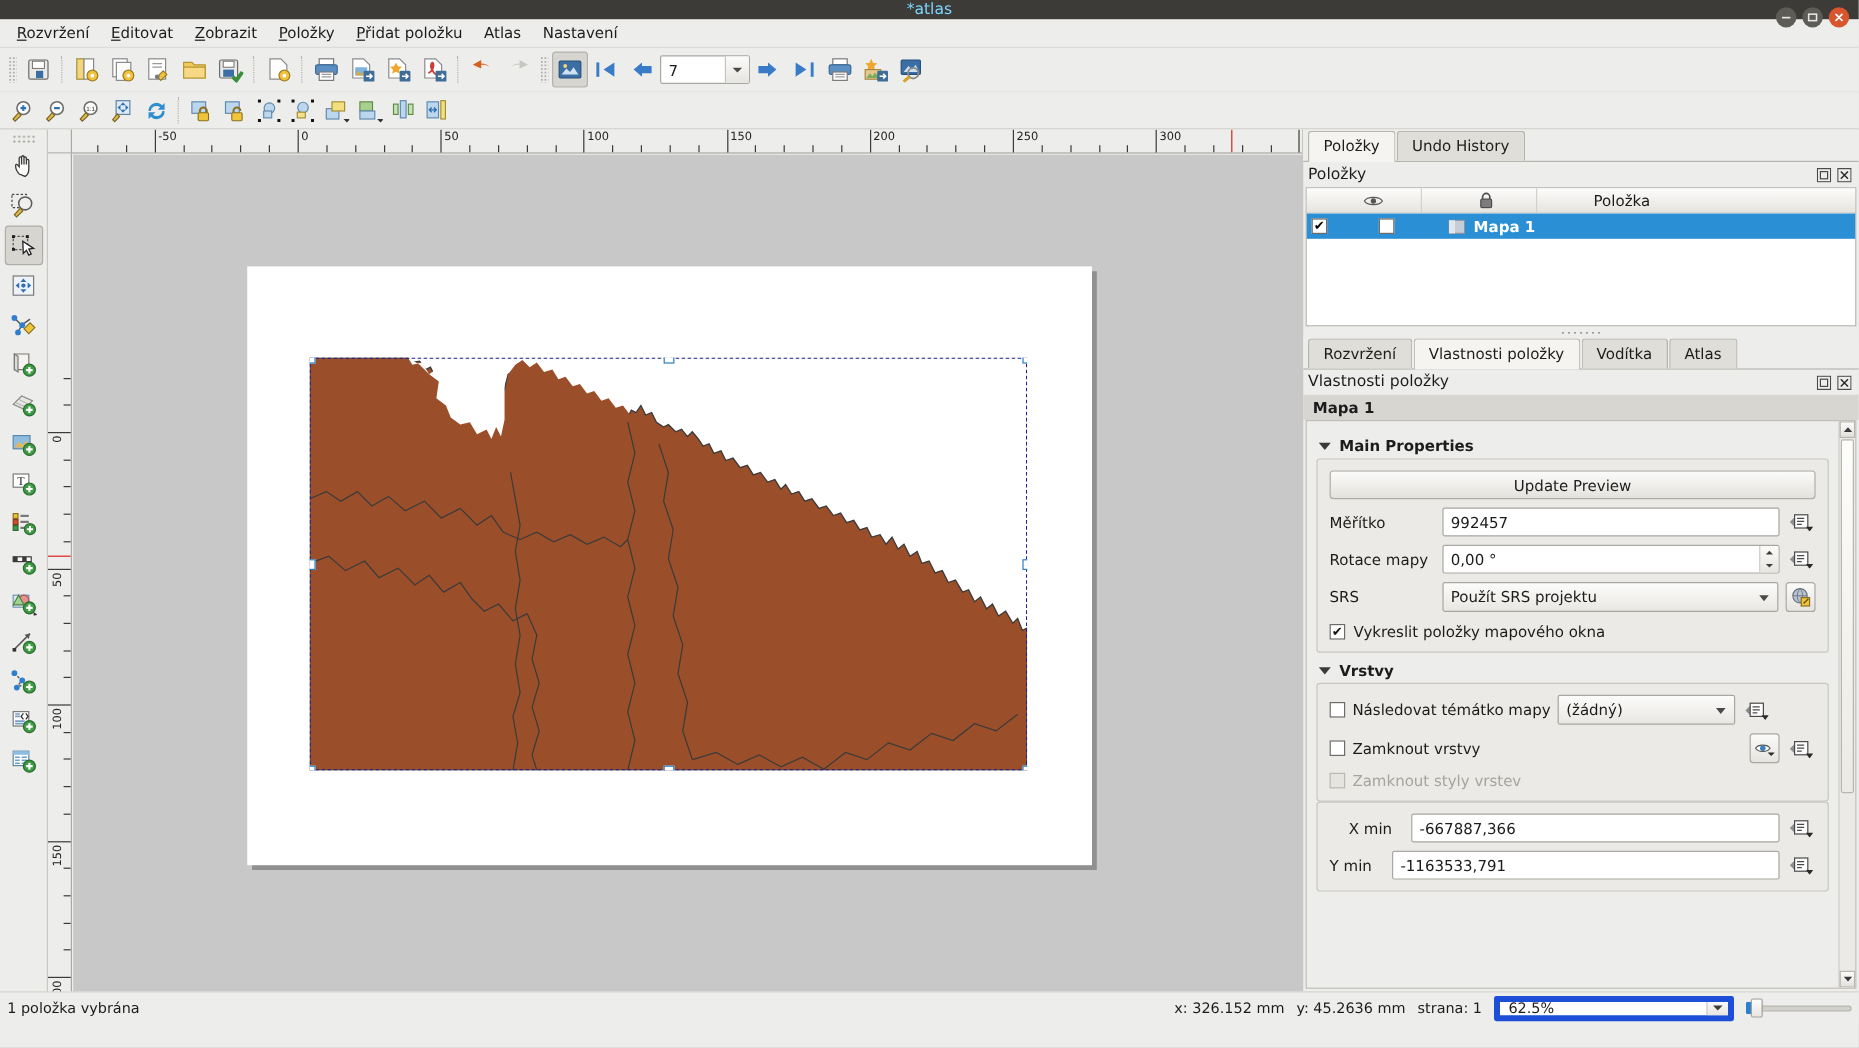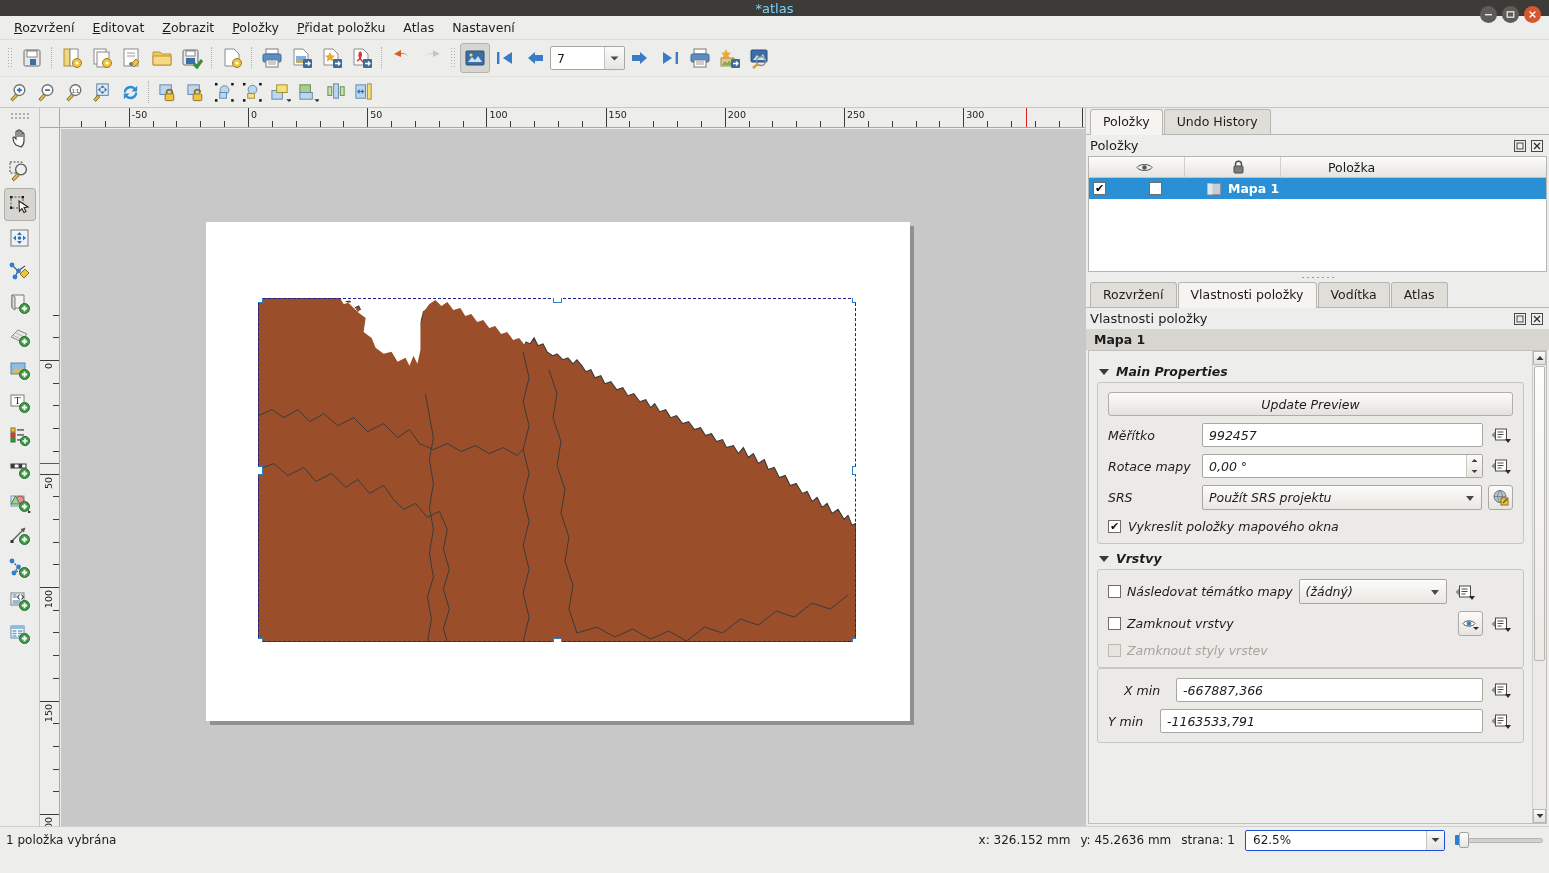--- a/index.html
+++ b/index.html
@@ -86,21 +86,21 @@
   .trow .cell { display:flex; align-items:center; }
   .cbx { width:13px; height:13px; background:#fff; border:1px solid #6e6c68; display:flex;
          align-items:center; justify-content:center; }
   .cbx.on::after { content:"✔"; font-size:11px; color:#000; line-height:1; }
   .splitdots { height:9px; display:flex; align-items:center; justify-content:center; }
   .splitdots i { display:block; width:36px; height:3px;
      background-image:radial-gradient(#9d9b96 1px, transparent 1px); background-size:5px 5px;}
   
   #propScroll { flex:1; overflow:hidden; position:relative; background:#ededeb;
                 border:1px solid #c1bfba; margin:0 2px 2px 2px; }
-  #propInner { position:absolute; left:0; top:0; right:14px; padding:6px 8px 0 8px;font-style:italic;}
+  #propInner { position:absolute; left:0; top:0; right:14px; padding:6px 8px 0 8px;}
   .mapNameBar { background:#d8d6d1; font-weight:bold; font-size:12.5px; padding:3px 8px; }
   .group-title { display:flex; align-items:center; gap:7px; font-weight:bold; font-size:12.5px;
                  margin:7px 0 3px 2px; }
   .tri { width:0;height:0;border-left:5px solid transparent;border-right:5px solid transparent;border-top:6px solid #3a3a3a;}
   .group-box { border:1px solid #c8c6c1; border-radius:3px; padding:9px 10px; background:#eceae6;}
   .btn-wide { width:100%; height:24px; background:linear-gradient(#fbfbfa,#e4e2dd); border:1px solid #b0aea9;
               border-radius:3px; font-size:12.5px; display:flex; align-items:center; justify-content:center;}
   .frow { display:flex; align-items:center; gap:6px; margin-top:7px; }
   .flabel { font-size:12.5px; width:88px; flex:none; }
   .fin { flex:1; height:24px; background:#fff; border:1px solid #a9a7a2; border-radius:2px;
@@ -126,21 +126,21 @@
   
   #vscroll { position:absolute; right:0; top:0; bottom:0; width:14px; background:#eceae6; border-left:1px solid #d0cec9;}
   .sb-arrow { height:14px; background:linear-gradient(#fbfbfa,#e3e1dc); border:1px solid #b8b6b1;
               display:flex; align-items:center; justify-content:center;}
   #sb-thumb { position:absolute; left:1px; right:1px; top:15px; height:295px;
               background:linear-gradient(#fdfdfc,#eceae5); border:1px solid #b8b6b1; border-radius:2px;}
   
   #statusbar { height:27px; background:#ededeb; border-top:1px solid #d2d0cb;
                display:flex; align-items:center; font-size:12px; padding:0 6px; }
   #statusbar .coords { margin-left:auto; display:flex; gap:10px; align-items:center; }
-  .zoomsel { width:200px; height:21px; background:#fff; border:1px solid #1d4ed8; border-radius:2px;
+  .zoomsel { width:200px; height:21px; background:#fff; border:5px solid #1d4ed8; border-radius:2px;
              display:flex; align-items:center; padding-left:7px; font-size:12px; position:relative; }
   .zoomsel .arrowbox { position:absolute; right:0; top:0; bottom:0; width:18px; border-left:1px solid #c6c4bf;
      background:linear-gradient(#fbfbfa,#e7e5e0); display:flex; align-items:center; justify-content:center;}
   .zslider { width:88px; height:18px; position:relative; display:flex; align-items:center;}
   .zslider .track { position:absolute; left:0; right:0; height:5px; background:#d3d1cc;
                     border:1px solid #b6b4af; border-radius:3px;}
   .zslider .knob { position:absolute; left:4px; width:10px; height:16px; background:linear-gradient(#fdfdfc,#e8e6e1);
                    border:1px solid #a3a19c; border-radius:2px;}
   .zslider .dot { position:absolute; left:0px; width:5px; height:10px; background:#2a7fd0; border-radius:1px;}
 </style>

